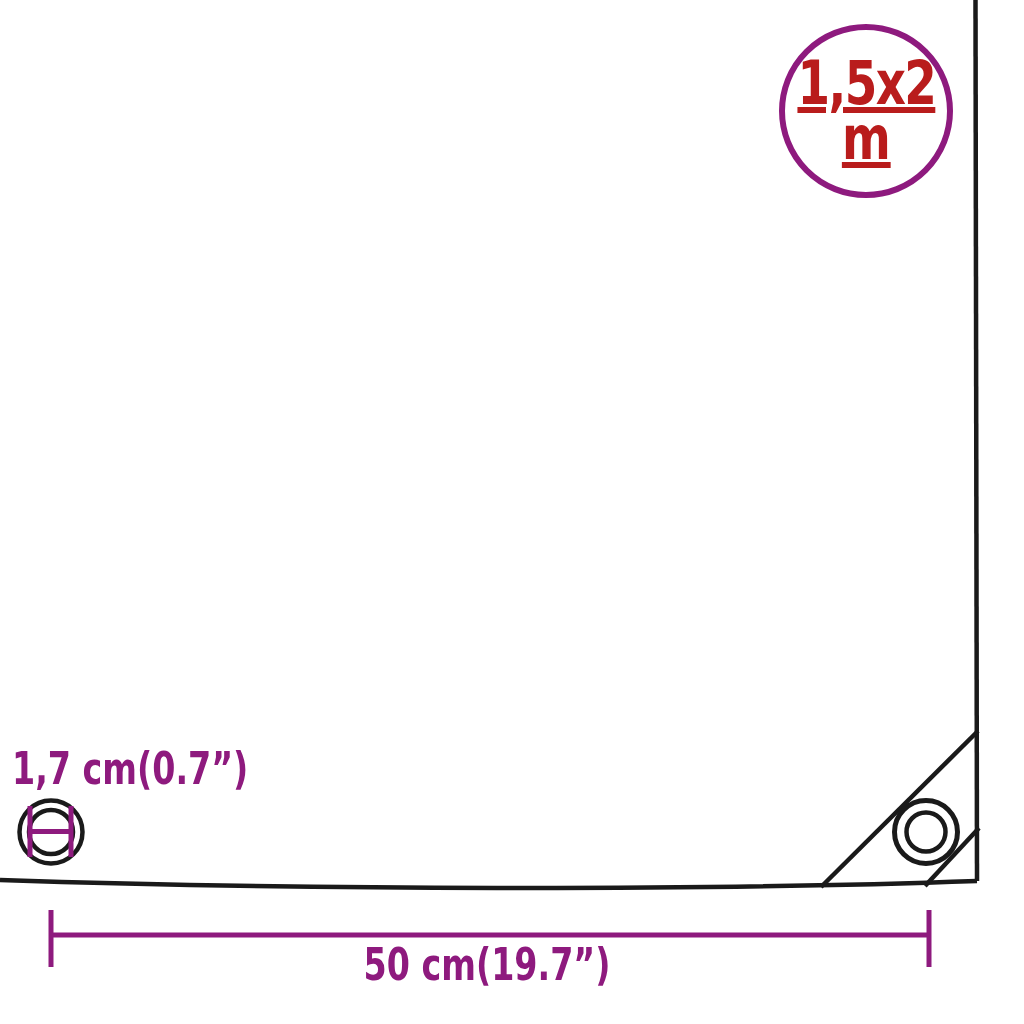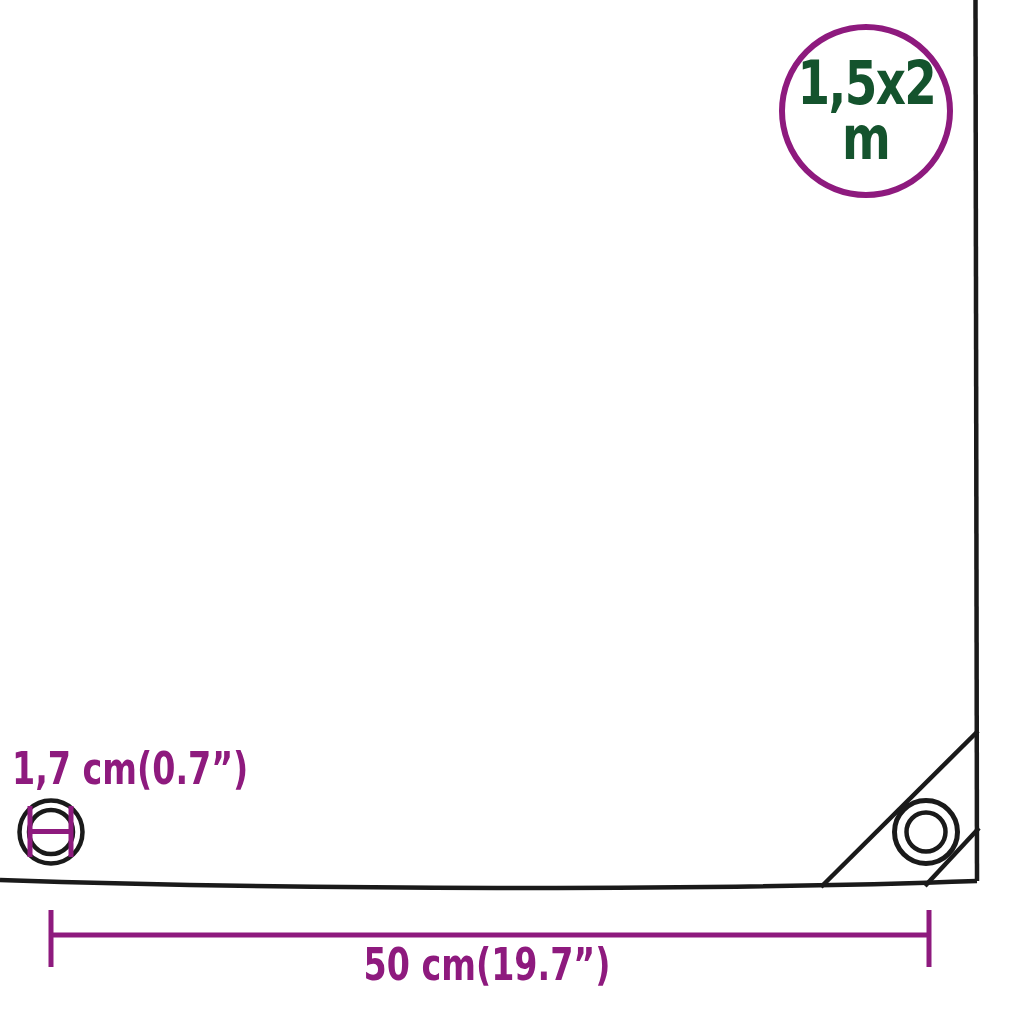--- a/index.html
+++ b/index.html
@@ -27,23 +27,24 @@
     top: 24px;
     width: 174px;
     height: 174px;
     border: 6px solid #8E1A7E;
     border-radius: 50%;
     box-sizing: border-box;
     display: flex;
     flex-direction: column;
     align-items: center;
     justify-content: center;
-    color: #14532d;
+    color: #b91c1c;
     font-weight: bold;
     line-height: 0.92;
+    text-decoration: underline;
   }
   .size-badge .value {
     font-size: 60px;
     letter-spacing: -2px;
     transform: scaleX(0.78);
     transform-origin: center;
     white-space: nowrap;
   }
   .size-badge .unit {
     font-size: 60px;

